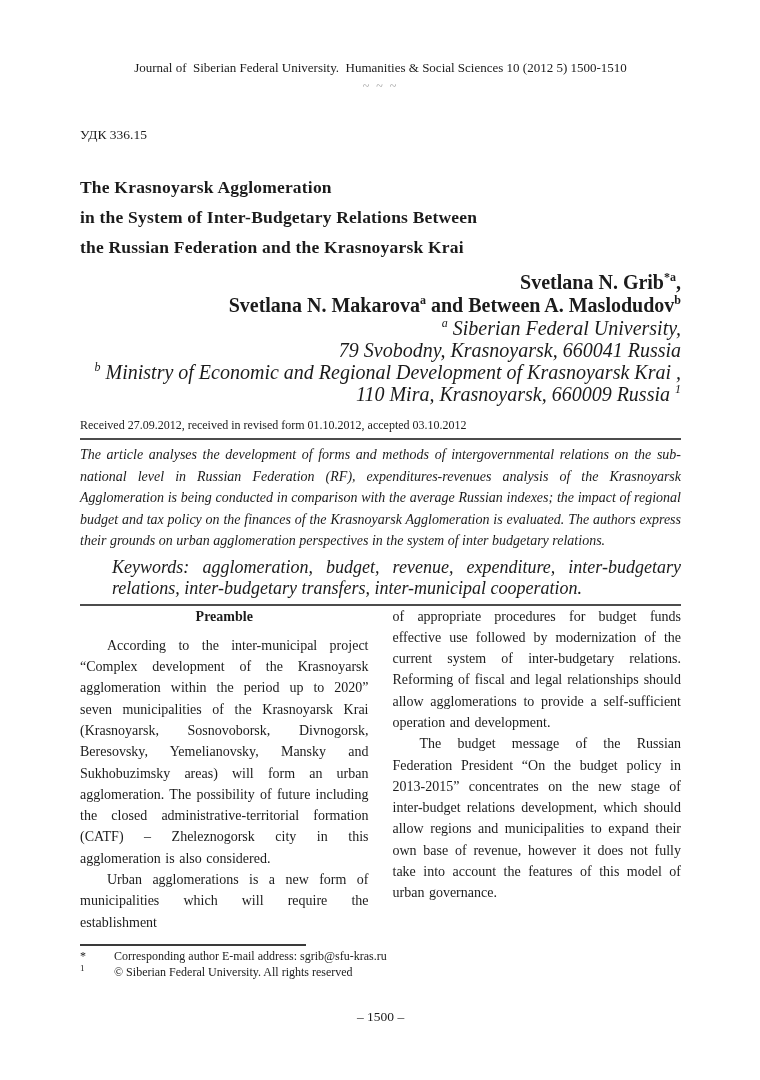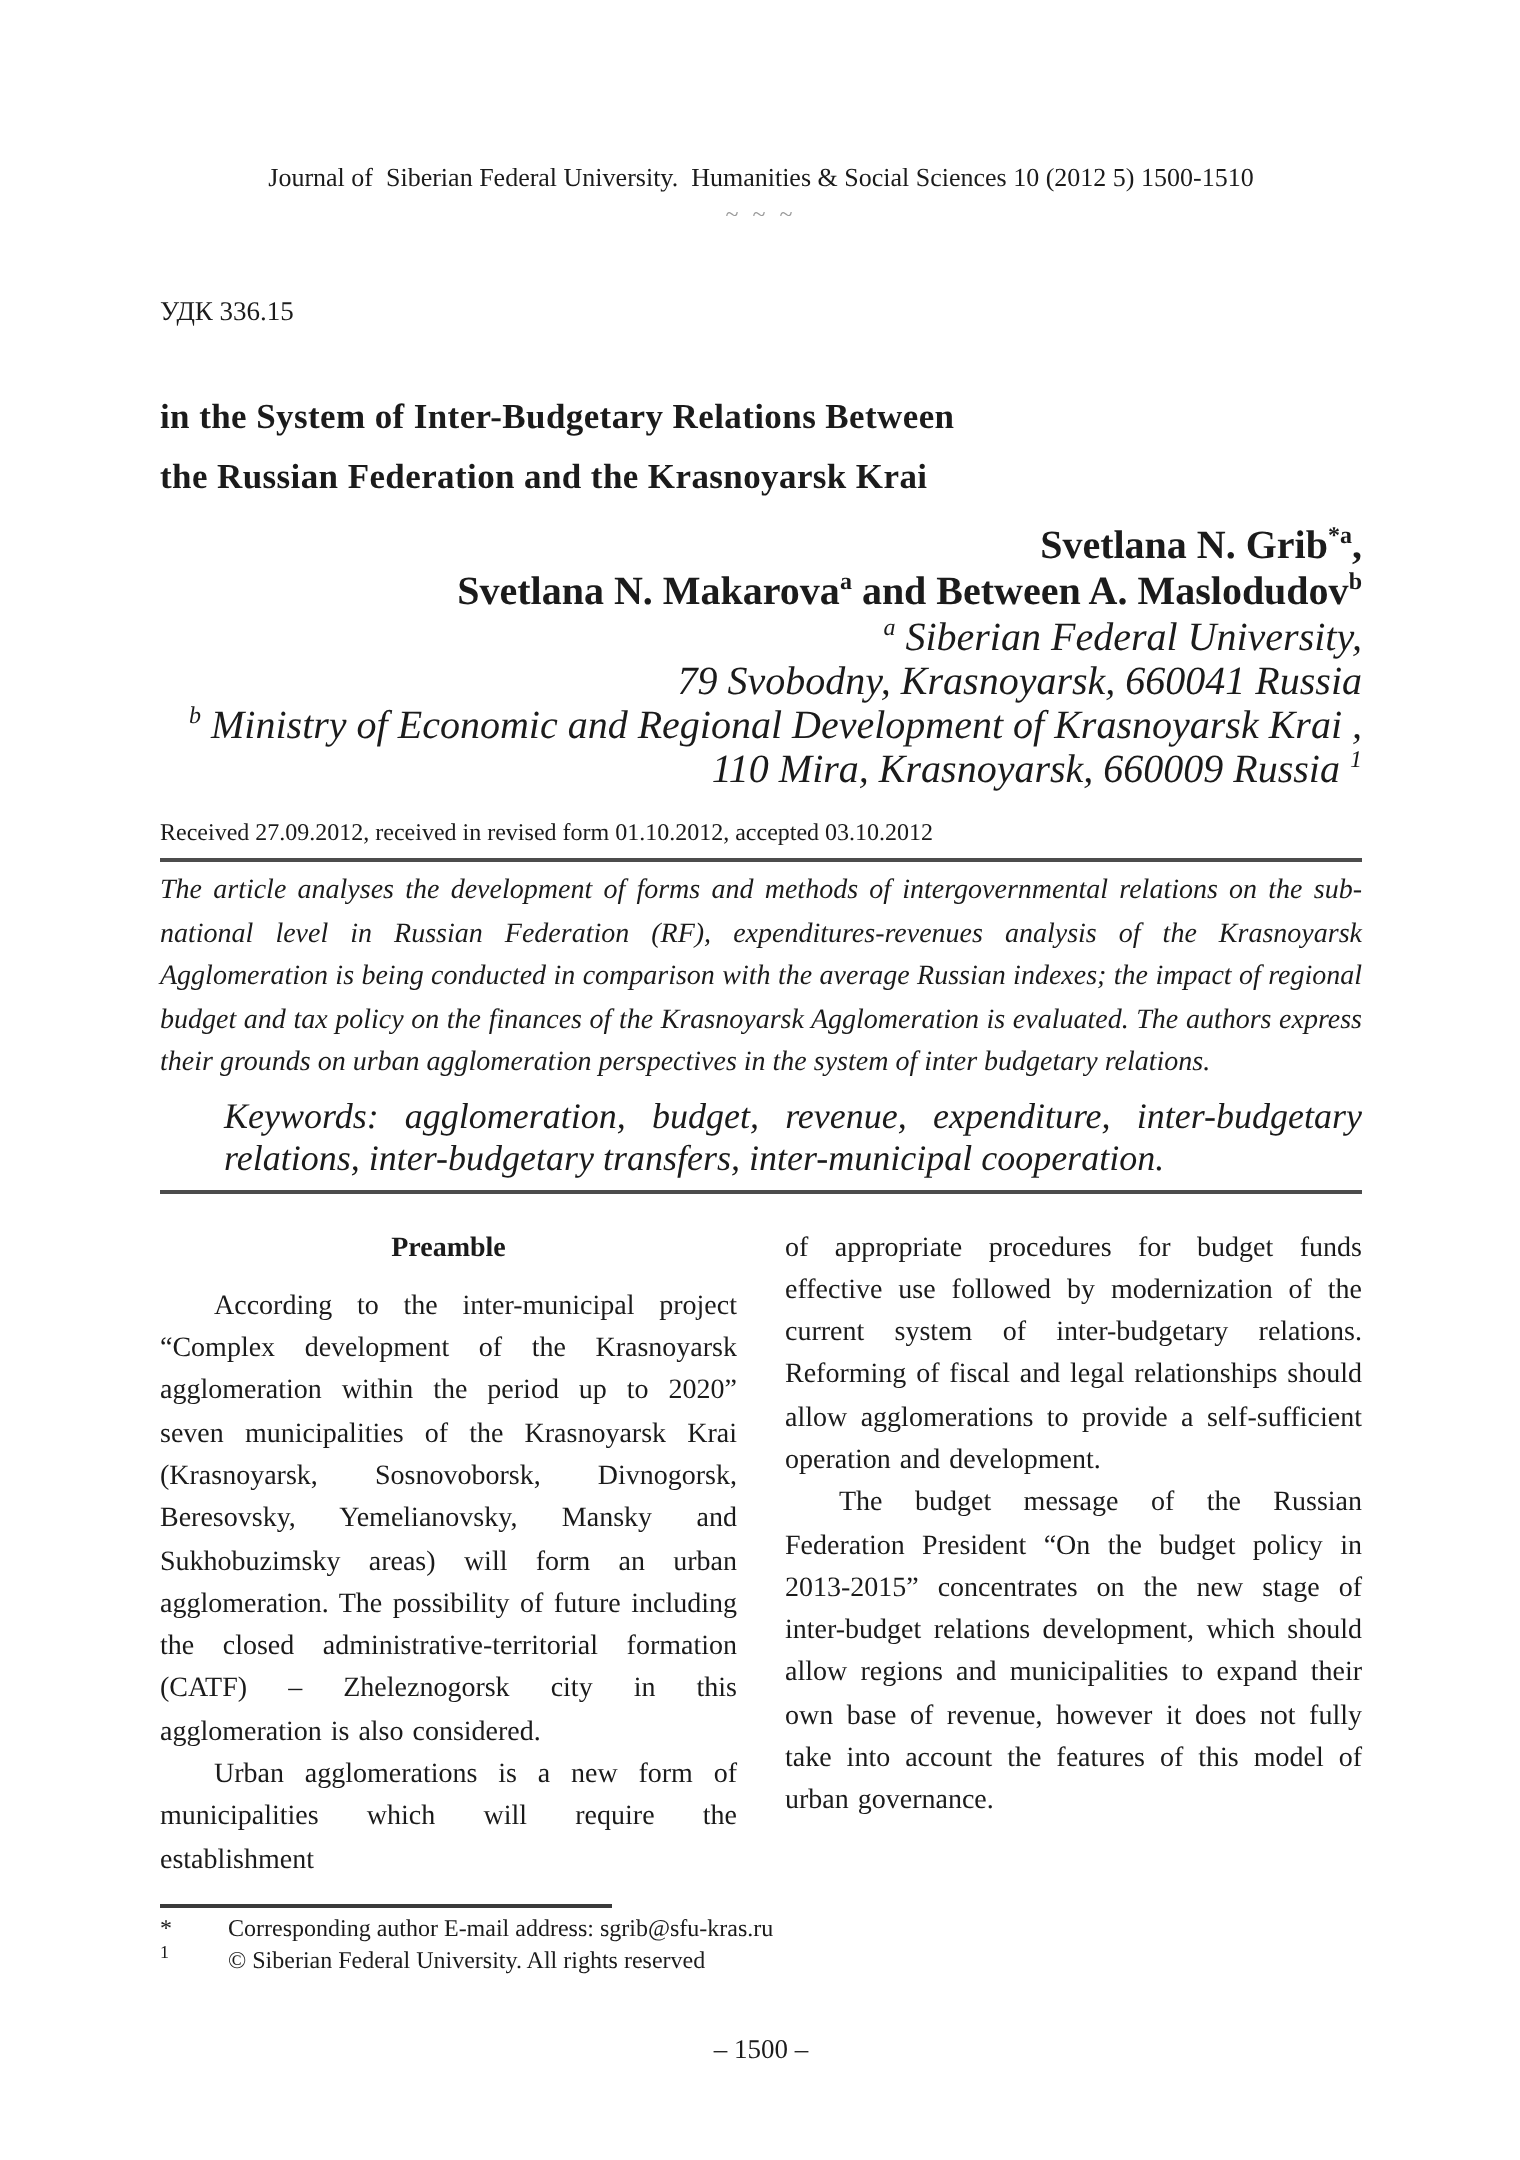--- a/index.html
+++ b/index.html
@@ -5,21 +5,21 @@
   html, body { margin: 0; padding: 0; background: #ffffff; }
   .page {
     position: relative;
     width: 756px;
     height: 1080px;
     margin: 0 auto;
     background: #ffffff;
     color: #1b1b1b;
     font-family: "Liberation Serif", "DejaVu Serif", serif;
     box-sizing: border-box;
-    padding: 81px 77px 0 78px;
+    padding: 60px 77px 0 78px;
     overflow: hidden;
   }
   .journal-header {
     text-align: center;
     font-size: 13px;
     line-height: 15px;
     white-space: pre-wrap;
   }
   .tilde-sep {
     text-align: center;
@@ -77,21 +77,20 @@
   .keywords-block {
     margin-top: 5px;
     font-style: italic;
     font-size: 18px;
     line-height: 21.5px;
     text-align: justify;
     margin-left: 32px;
   }
   .rule-2 { margin-top: 4px; }
   .columns {
-    margin-top: 17px;
     display: flex;
     gap: 24px;
     font-size: 14px;
     line-height: 21.3px;
     text-align: justify;
   }
   .col { flex: 1 1 0; min-width: 0; }
   .col-heading {
     text-align: center;
     font-weight: bold;
@@ -124,20 +123,21 @@
 <body>
 
 <div class="page">
 
   <div class="journal-header">Journal of  Siberian Federal University.  Humanities &amp; Social Sciences 10 (2012 5) 1500-1510</div>
   <div class="tilde-sep">~ ~ ~</div>
 
   <div class="udc">УДК 336.15</div>
 
   <div class="title-block">
+    <div>The Krasnoyarsk Agglomeration</div>
     <div>in the System of Inter-Budgetary Relations Between</div>
     <div>the Russian Federation and the Krasnoyarsk Krai</div>
   </div>
 
   <div class="authors-block">
     <div><span>Svetlana N. Grib</span><sup>*a</sup><span>,</span></div>
     <div><span>Svetlana N. Makarova</span><sup>a</sup><span> and Between A. Maslodudov</span><sup>b</sup></div>
   </div>
 
   <div class="affils-block">

